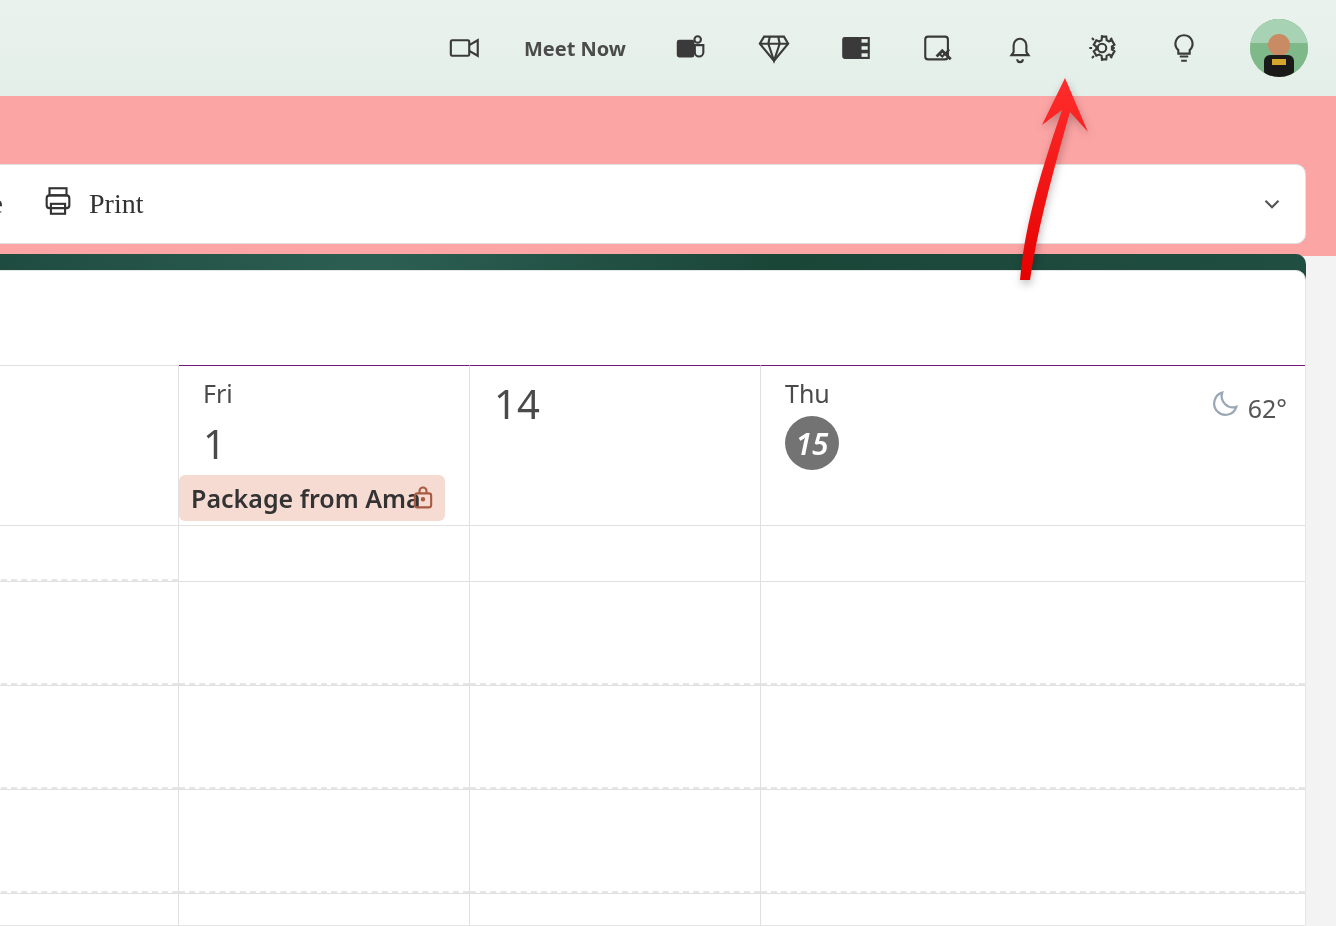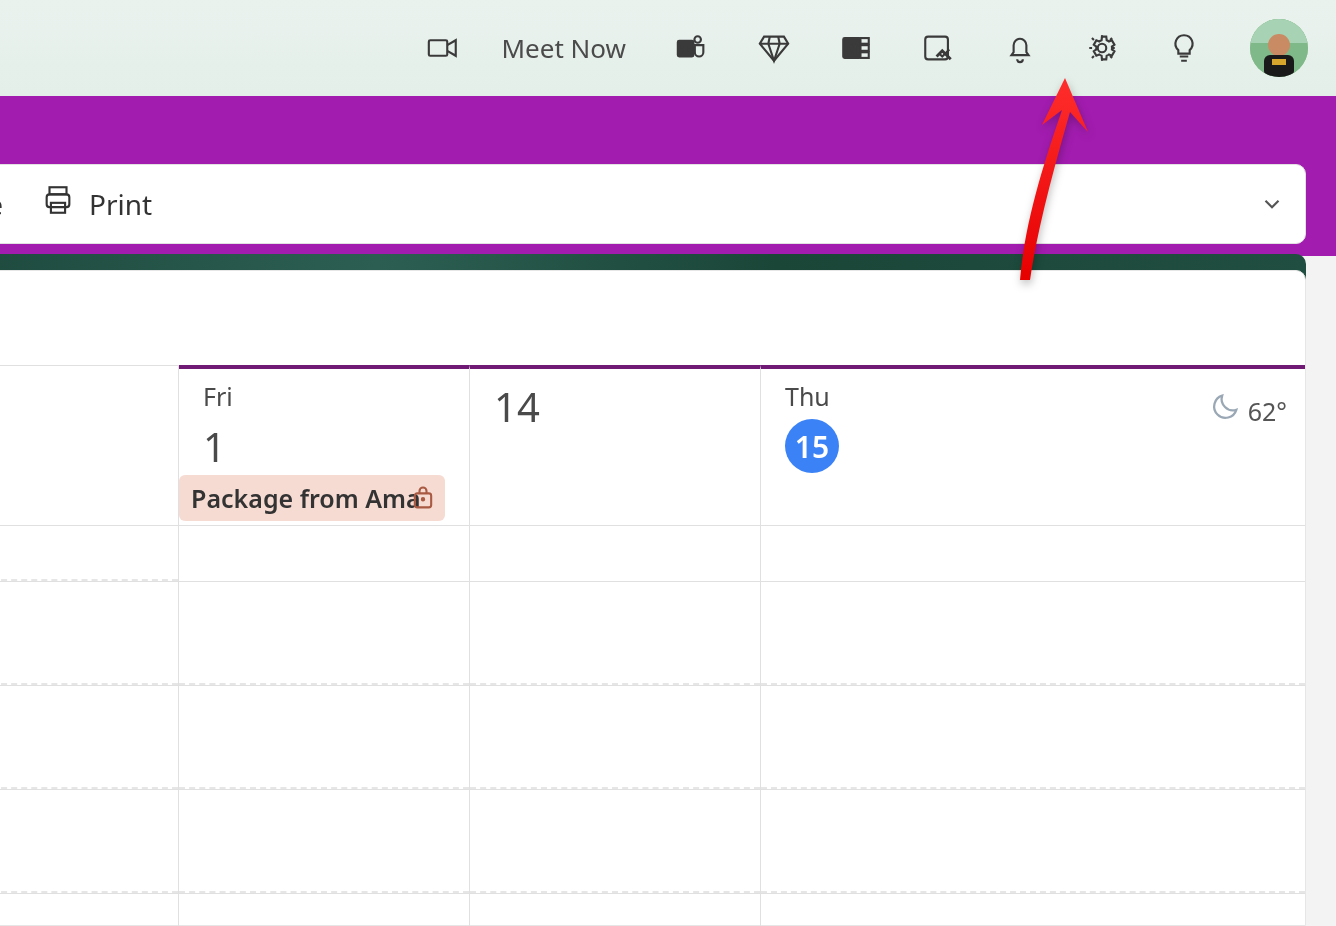--- a/index.html
+++ b/index.html
@@ -25,22 +25,22 @@
   }
   .meet-now {
     display: flex;
     align-items: center;
     gap: 20px;
     margin-right: 8px;
     cursor: pointer;
     color: #4b4b4b;
   }
   .meet-now span {
-    font-size: 26px;
-    font-weight: 400;
+    font-size: 20px;
+    font-weight: 700;
     margin-left: 15px;
   }
   .hicon {
     width: 48px; height: 48px;
     display: flex; align-items: center; justify-content: center;
     cursor: pointer;
     color: #3a3a3a;
   }
   .hicon svg { width: 34px; height: 34px; }
   .avatar {
@@ -51,21 +51,22 @@
     background: #9ac28e;
     position: relative;
     margin-left: 8px;
   }
   .avatar svg { width: 100%; height: 100%; }
 
   
   .toolbar-area {
     position: relative;
     height: 160px;
-    background: #a21caf;
+    background: #fca5a5;
+    font-family: Liberation Serif, serif;
   }
   .toolbar {
     position: absolute;
     left: -20px;
     top: 68px;
     right: 30px;
     height: 80px;
     background: #ffffff;
     border: 1px solid #e2e2e2;
     border-radius: 10px;
@@ -131,47 +132,48 @@
   }
   .fillcol {
     width: 198px;
     border-top: 1px solid #e0e0e0;
     border-right: 1px solid #e0e0e0;
     height: 160px;
     position: relative;
   }
   .daycol {
     width: 291px;
-    border-top: 4px solid #701a75;
+    border-top: 1px solid #701a75;
     border-right: 1px solid #e0e0e0;
     padding: 10px 27px 0 24px;
     position: relative;
     height: 160px;
   }
   .daycol:last-child { border-right: none; width: auto; flex: 1; }
   .dname {
     font-size: 25px;
     color: #4a4a4a;
     margin-bottom: 6px;
   }
   .dnum {
     font-size: 40px;
     color: #4a4a4a;
     font-weight: 400;
   }
   .dnum.today {
     display: inline-flex;
     width: 54px; height: 54px;
-    background: #3b82f6;
+    background: #737373;
     color: #fff;
     border-radius: 50%;
     align-items: center;
     justify-content: center;
     font-weight: 600;
     font-size: 30px;
+    font-style: italic;
   }
   .weather {
     position: absolute;
     top: 12px;
     right: 18px;
     display: flex;
     align-items: center;
     gap: 6px;
     color: #555;
     font-size: 25px;

